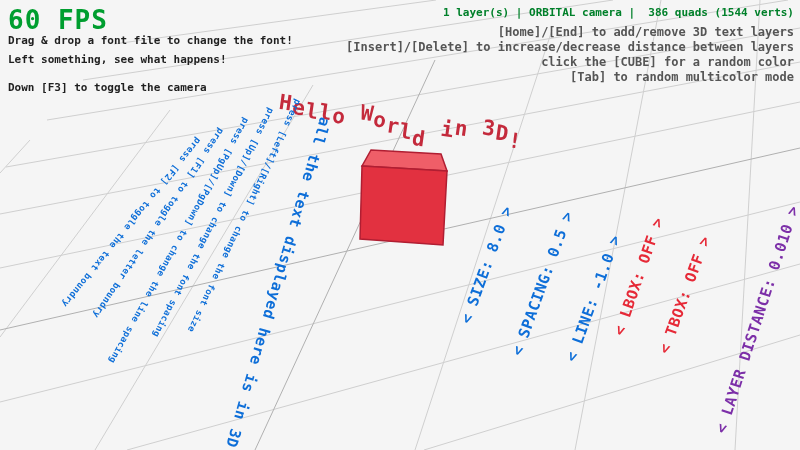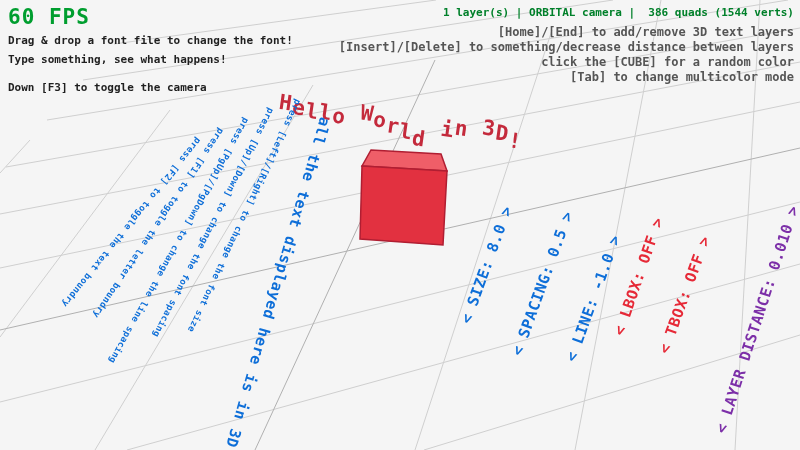--- a/index.html
+++ b/index.html
@@ -5,21 +5,21 @@
   html,body{margin:0;padding:0;}
   body{
     width:800px;height:450px;overflow:hidden;position:relative;
     background:#f5f5f5;
     font-family:"DejaVu Sans Mono","Liberation Mono",monospace;
   }
   .abs{position:absolute;}
   
   #fps{
     left:8px;top:5px;
-    font-size:21px;font-weight:bold;color:#009e2f;letter-spacing:1px;
+    font-size:26px;font-weight:bold;color:#009e2f;letter-spacing:1px;
   }
   .tip-left{
     left:8px;font-size:11px;font-weight:bold;color:#1f1f1f;white-space:pre;
   }
   #tipL0{top:34px;} #tipL1{top:53px;} #tipL2{top:81px;}
   #status{
     right:6px;top:6px;text-align:right;
     font-size:11px;font-weight:bold;color:#00802a;white-space:pre;
   }
   .tip-right{
@@ -108,20 +108,20 @@
   <div id="vl1" class="floor-text vlabel" style="color: rgb(13, 110, 216);">&lt; SPACING: 0.5 &gt;</div>
   <div id="vl2" class="floor-text vlabel" style="color: rgb(13, 110, 216);">&lt; LINE: -1.0 &gt;</div>
   <div id="vl3" class="floor-text vlabel" style="color: rgb(230, 41, 55);">&lt; LBOX: OFF &gt;</div>
   <div id="vl4" class="floor-text vlabel" style="color: rgb(230, 41, 55);">&lt; TBOX: OFF &gt;</div>
   <div id="vl5" class="floor-text vlabel" style="color: rgb(124, 47, 168);">&lt; LAYER DISTANCE: 0.010 &gt;</div>
 </div>
 
 <div id="fps" class="abs">60 FPS</div>
 
 <div id="tipL0" class="abs tip-left">Drag &amp; drop a font file to change the font!</div>
-<div id="tipL1" class="abs tip-left">Type something, see what happens!</div>
+<div id="tipL1" class="abs tip-left">Left something, see what happens!</div>
 <div id="tipL2" class="abs tip-left">Down [F3] to toggle the camera</div>
 
 <div id="status" class="abs">1 layer(s) | ORBITAL camera |  386 quads (1544 verts)</div>
 <div id="tipR0" class="abs tip-right">[Home]/[End] to add/remove 3D text layers</div>
-<div id="tipR1" class="abs tip-right">[Insert]/[Delete] to something/decrease distance between layers</div>
+<div id="tipR1" class="abs tip-right">[Insert]/[Delete] to increase/decrease distance between layers</div>
 <div id="tipR2" class="abs tip-right">click the [CUBE] for a random color</div>
-<div id="tipR3" class="abs tip-right">[Tab] to change multicolor mode</div>
+<div id="tipR3" class="abs tip-right">[Tab] to random multicolor mode</div>
 
 </body></html>

